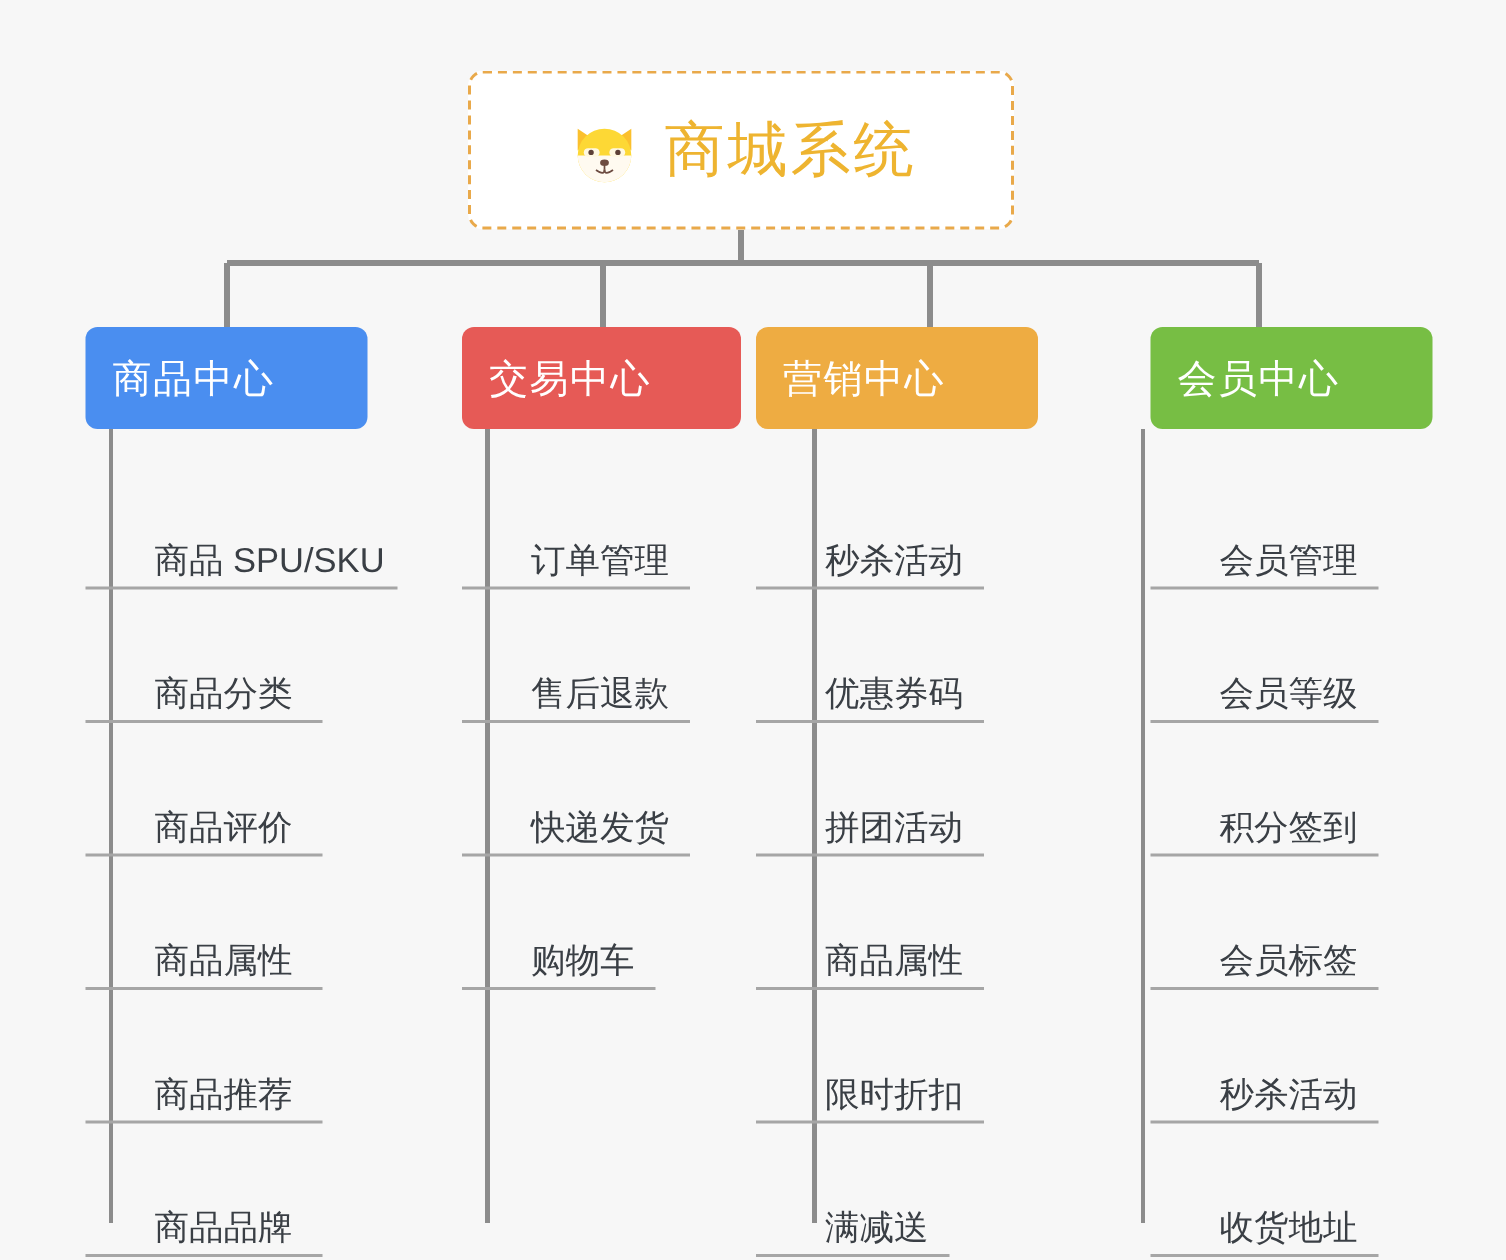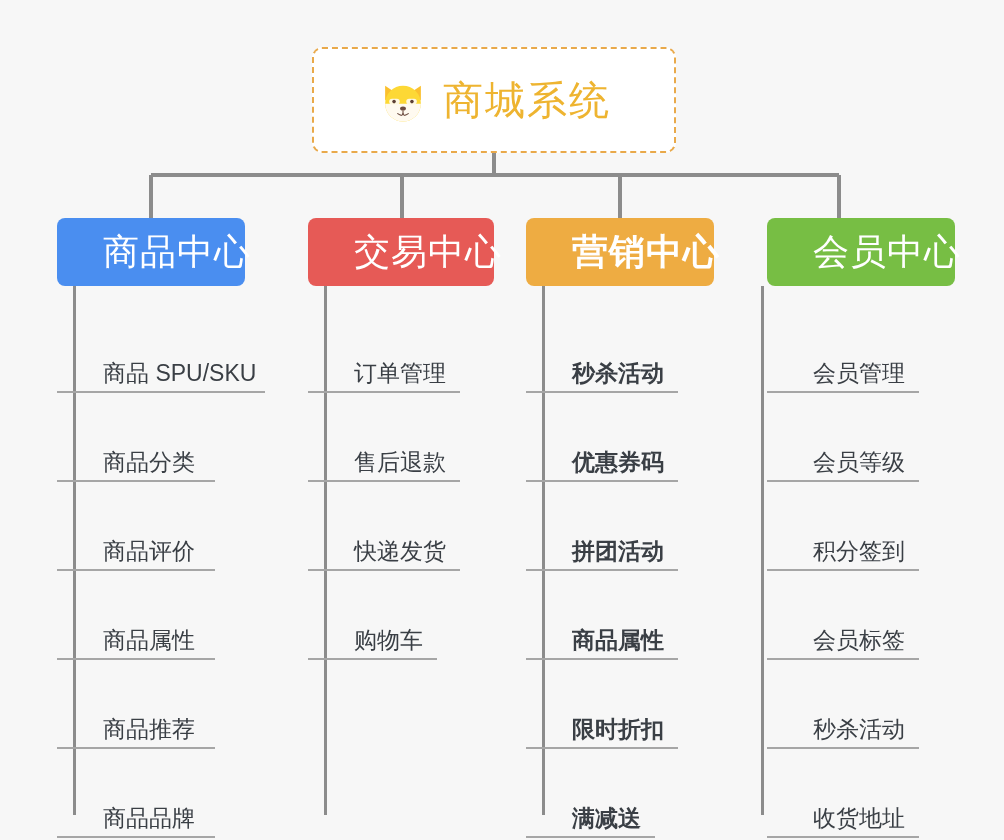--- a/index.html
+++ b/index.html
@@ -67,23 +67,23 @@
     position: absolute;
     top: 204px;
   }
   .branch-header {
     box-sizing: border-box;
     height: 68px;
     border-radius: 8px;
     display: flex;
     align-items: center;
     color: #ffffff;
-    font-size: 36px;
+    font-size: 26px;
     letter-spacing: 1px;
-    padding-left: 46px;
+    padding-left: 18px;
     white-space: nowrap;
   }
   .leaf-list {
     position: relative;
     margin-top: 0;
     padding-top: 18px;
   }
   .leaf-item {
     position: relative;
     height: 89px;
@@ -104,21 +104,21 @@
     bottom: 0;
     height: 2px;
     background: #a6a6a6;
   }
 
   
   .branch-1 { left: 57px;  width: 234px; }
   .branch-1 .branch-header { width: 188px; background: var(--c1); }
   .branch-2 { left: 308px; width: 214px; }
   .branch-2 .branch-header { width: 186px; background: var(--c2); }
-  .branch-3 { left: 526px; width: 214px; font-weight: bold; }
+  .branch-3 { left: 504px; width: 214px; }
   .branch-3 .branch-header { width: 188px; background: var(--c3); }
   .branch-4 { left: 767px; width: 214px; }
   .branch-4 .branch-header { width: 188px; background: var(--c4); }
 </style>
 </head>
 <body>
 
 <div id="chart">
 
   <svg id="connectors" viewBox="0 0 1004 840" width="1004" height="840">

